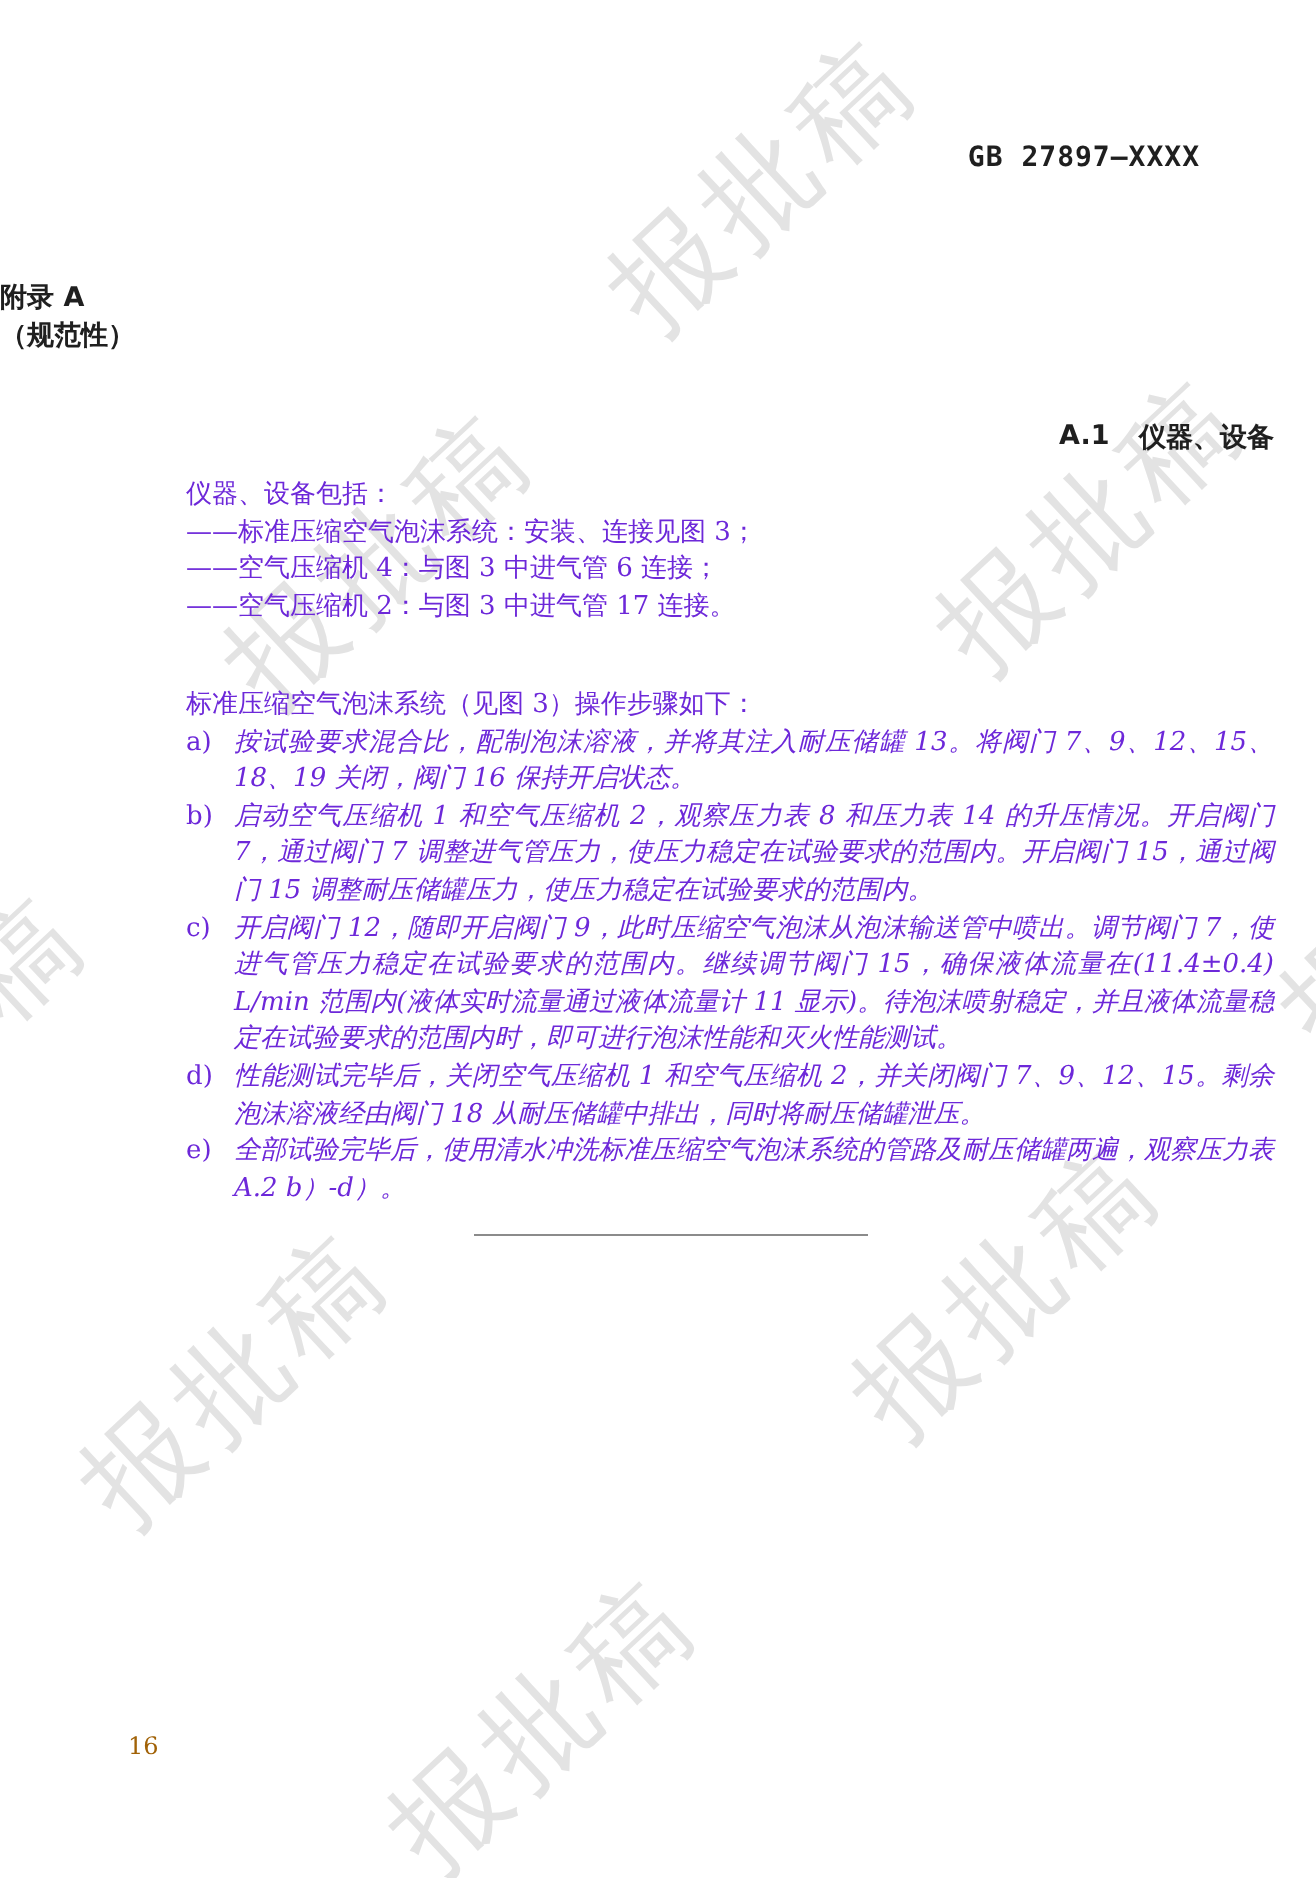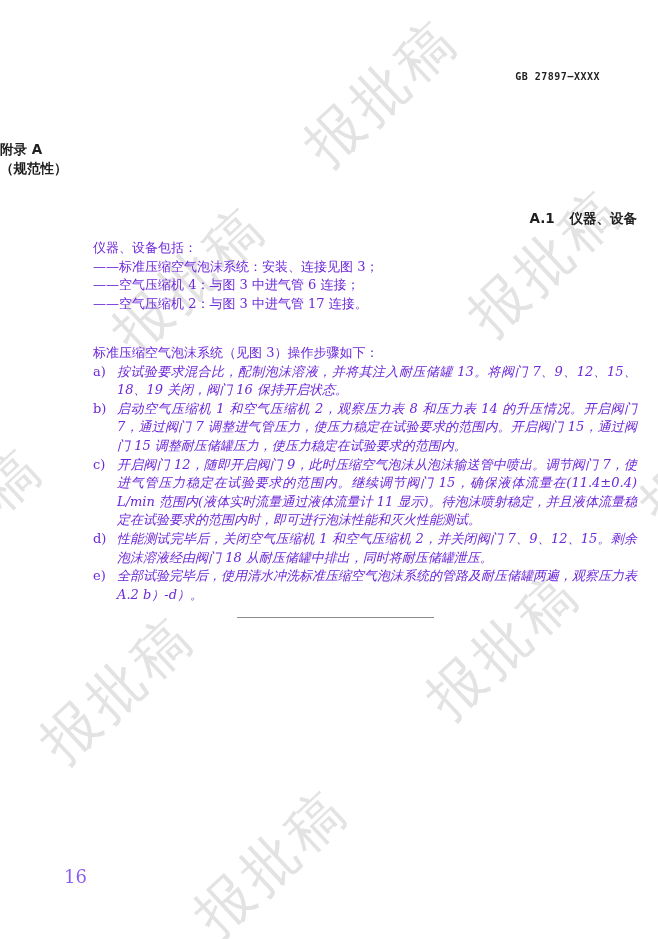--- a/index.html
+++ b/index.html
@@ -22,21 +22,21 @@
     font-family:"DejaVu Serif","Liberation Serif",serif;
     pointer-events:none;
     user-select:none;
     z-index:0;
   }
   
   .header-code{
     position:absolute;
     top:71px;right:58px;
     font-family:"DejaVu Sans Mono","Liberation Mono",monospace;
-    font-size:10px;
+    font-size:14px;
     font-weight:700;
     letter-spacing:0.5px;
     color:#1f1f1f;
     z-index:2;
     margin-left:17px;
   }
   
   .title-block{
     position:absolute;
     top:140px;left:0;right:0;
@@ -76,22 +76,22 @@
   .end-rule{
     position:absolute;
     top:617px;left:237px;
     width:197px;height:1px;
     background:#8b8b8b;
     z-index:2;
   }
   .page-number{
     position:absolute;
     top:866px;left:64px;
-    font-size:18px;
-    color:#8b5cf6;
+    font-size:12px;
+    color:#a16207;
     z-index:2;
   }
 </style>
 </head>
 <body>
 
 <div class="page">
 
   <div class="watermark" style="left:382px;top:93px">报批稿</div>
   <div class="watermark" style="left:546px;top:263px">报批稿</div>

